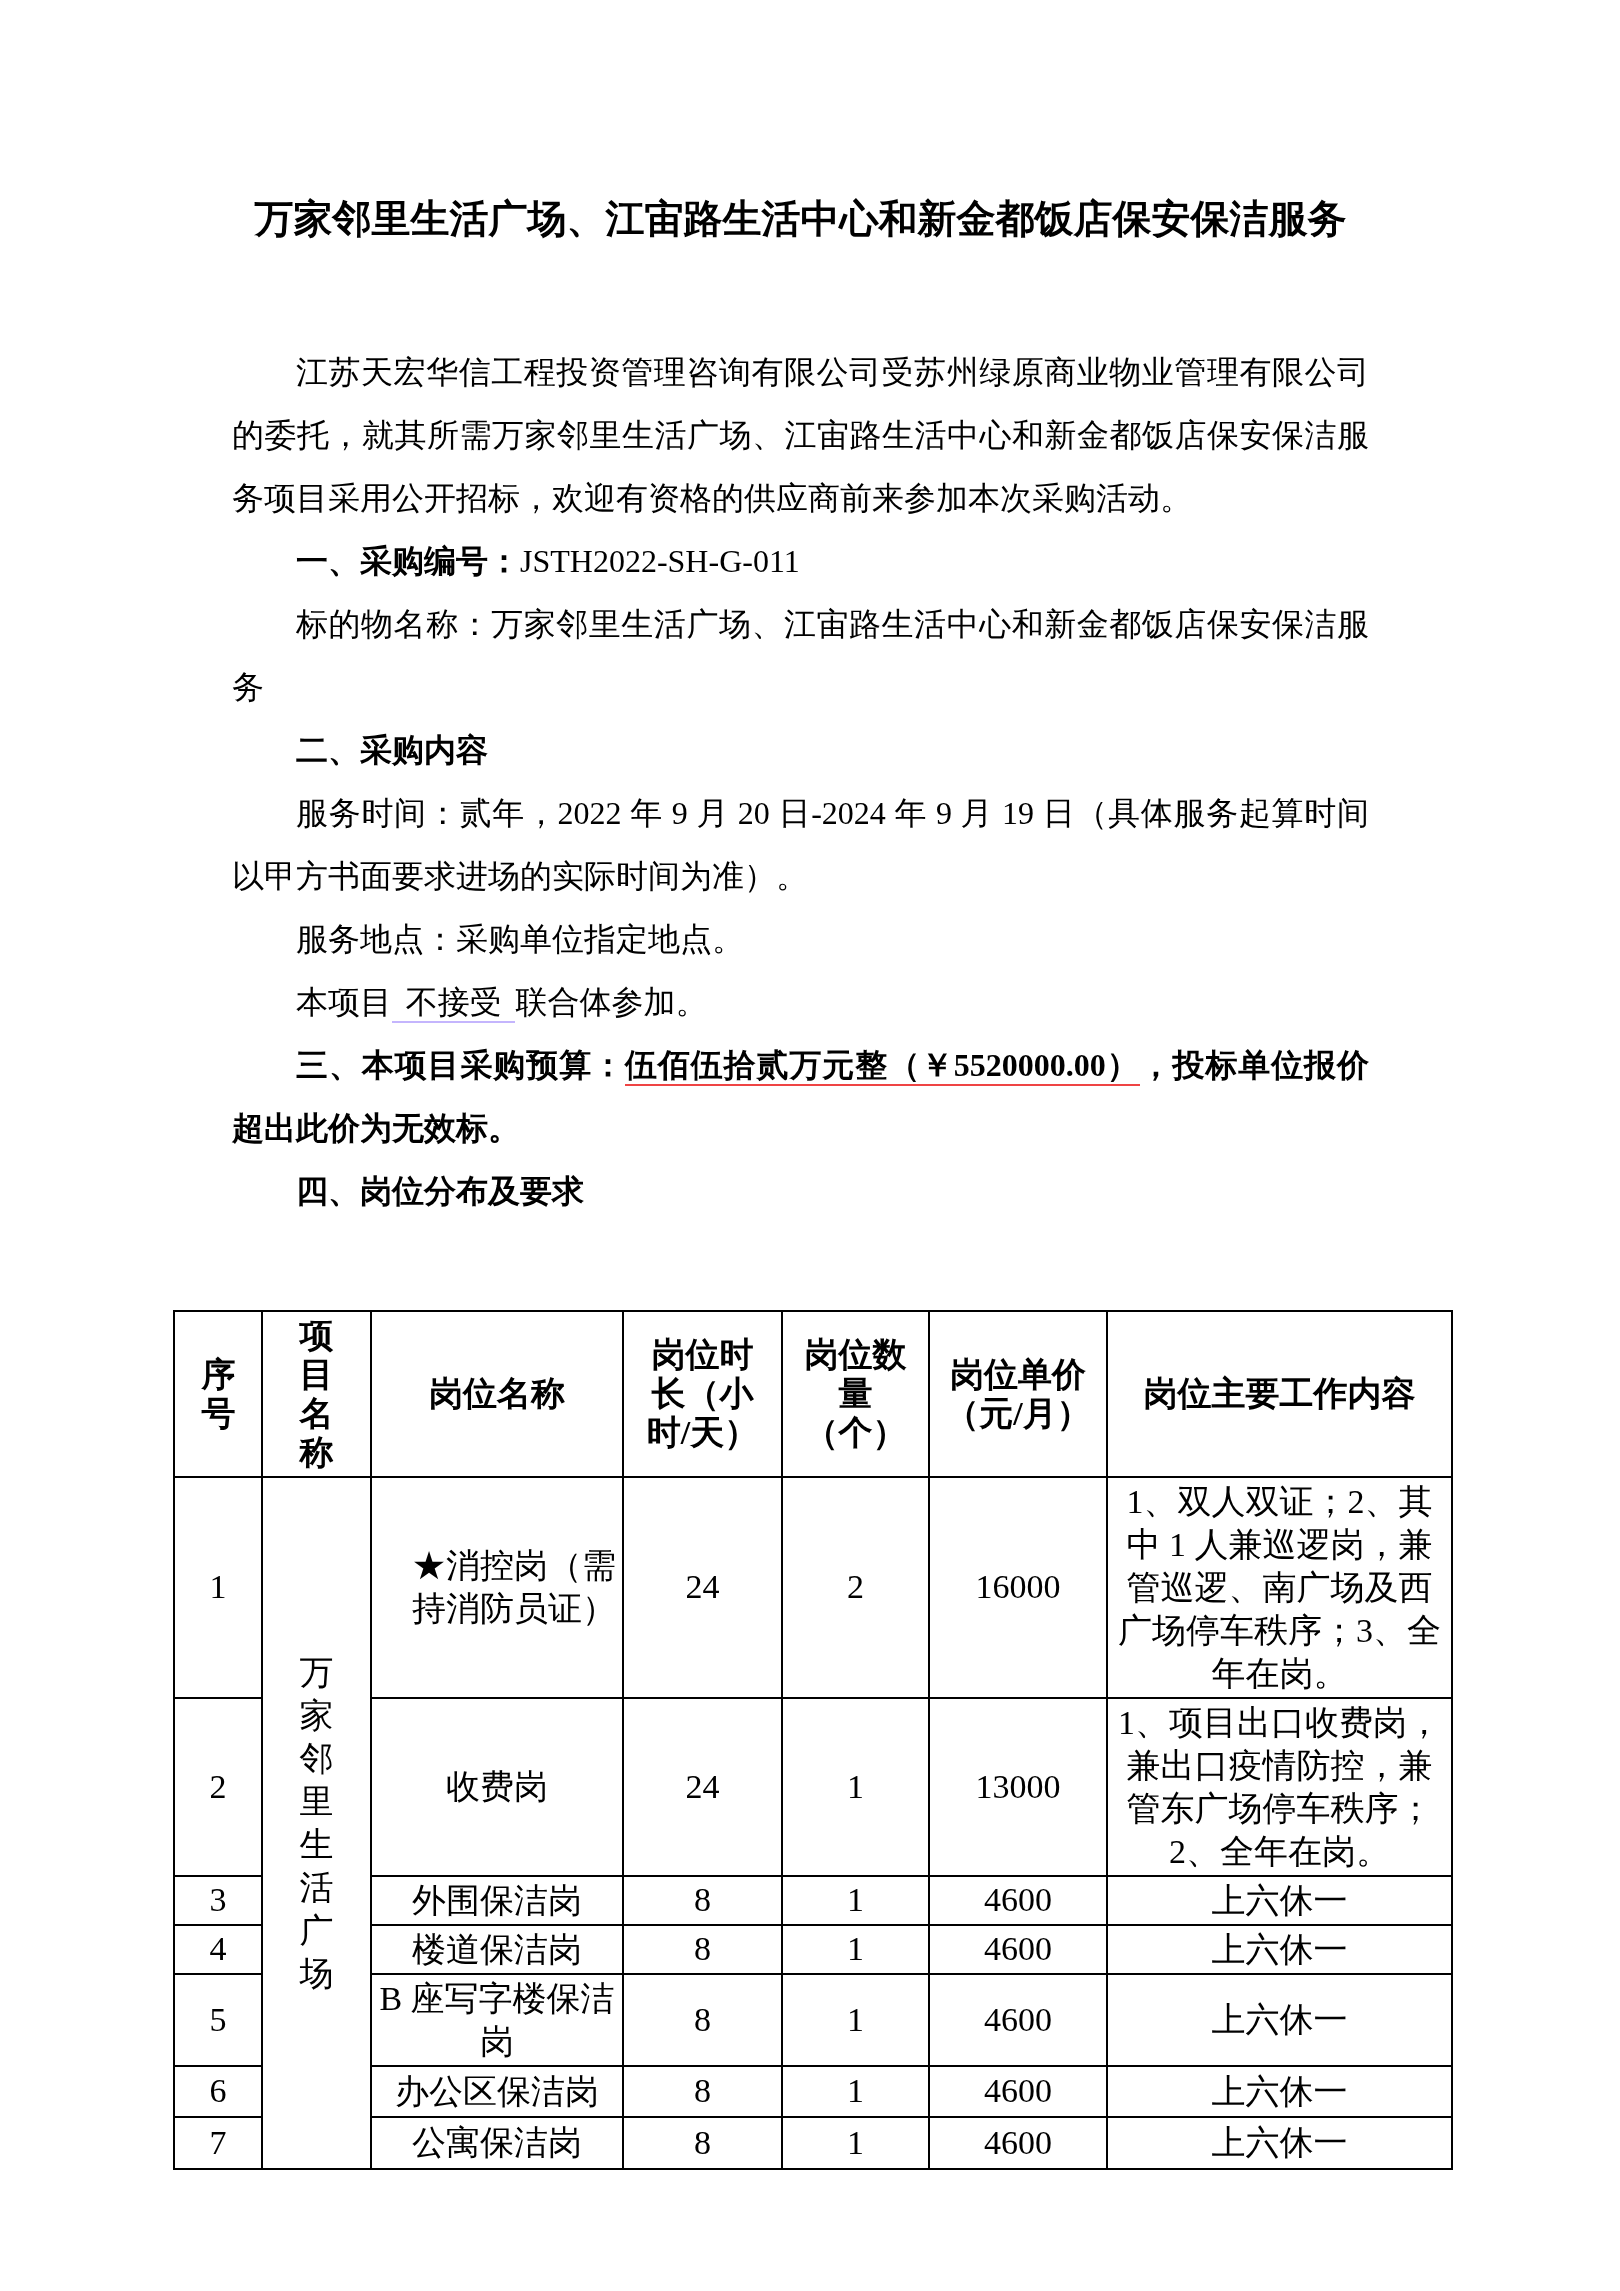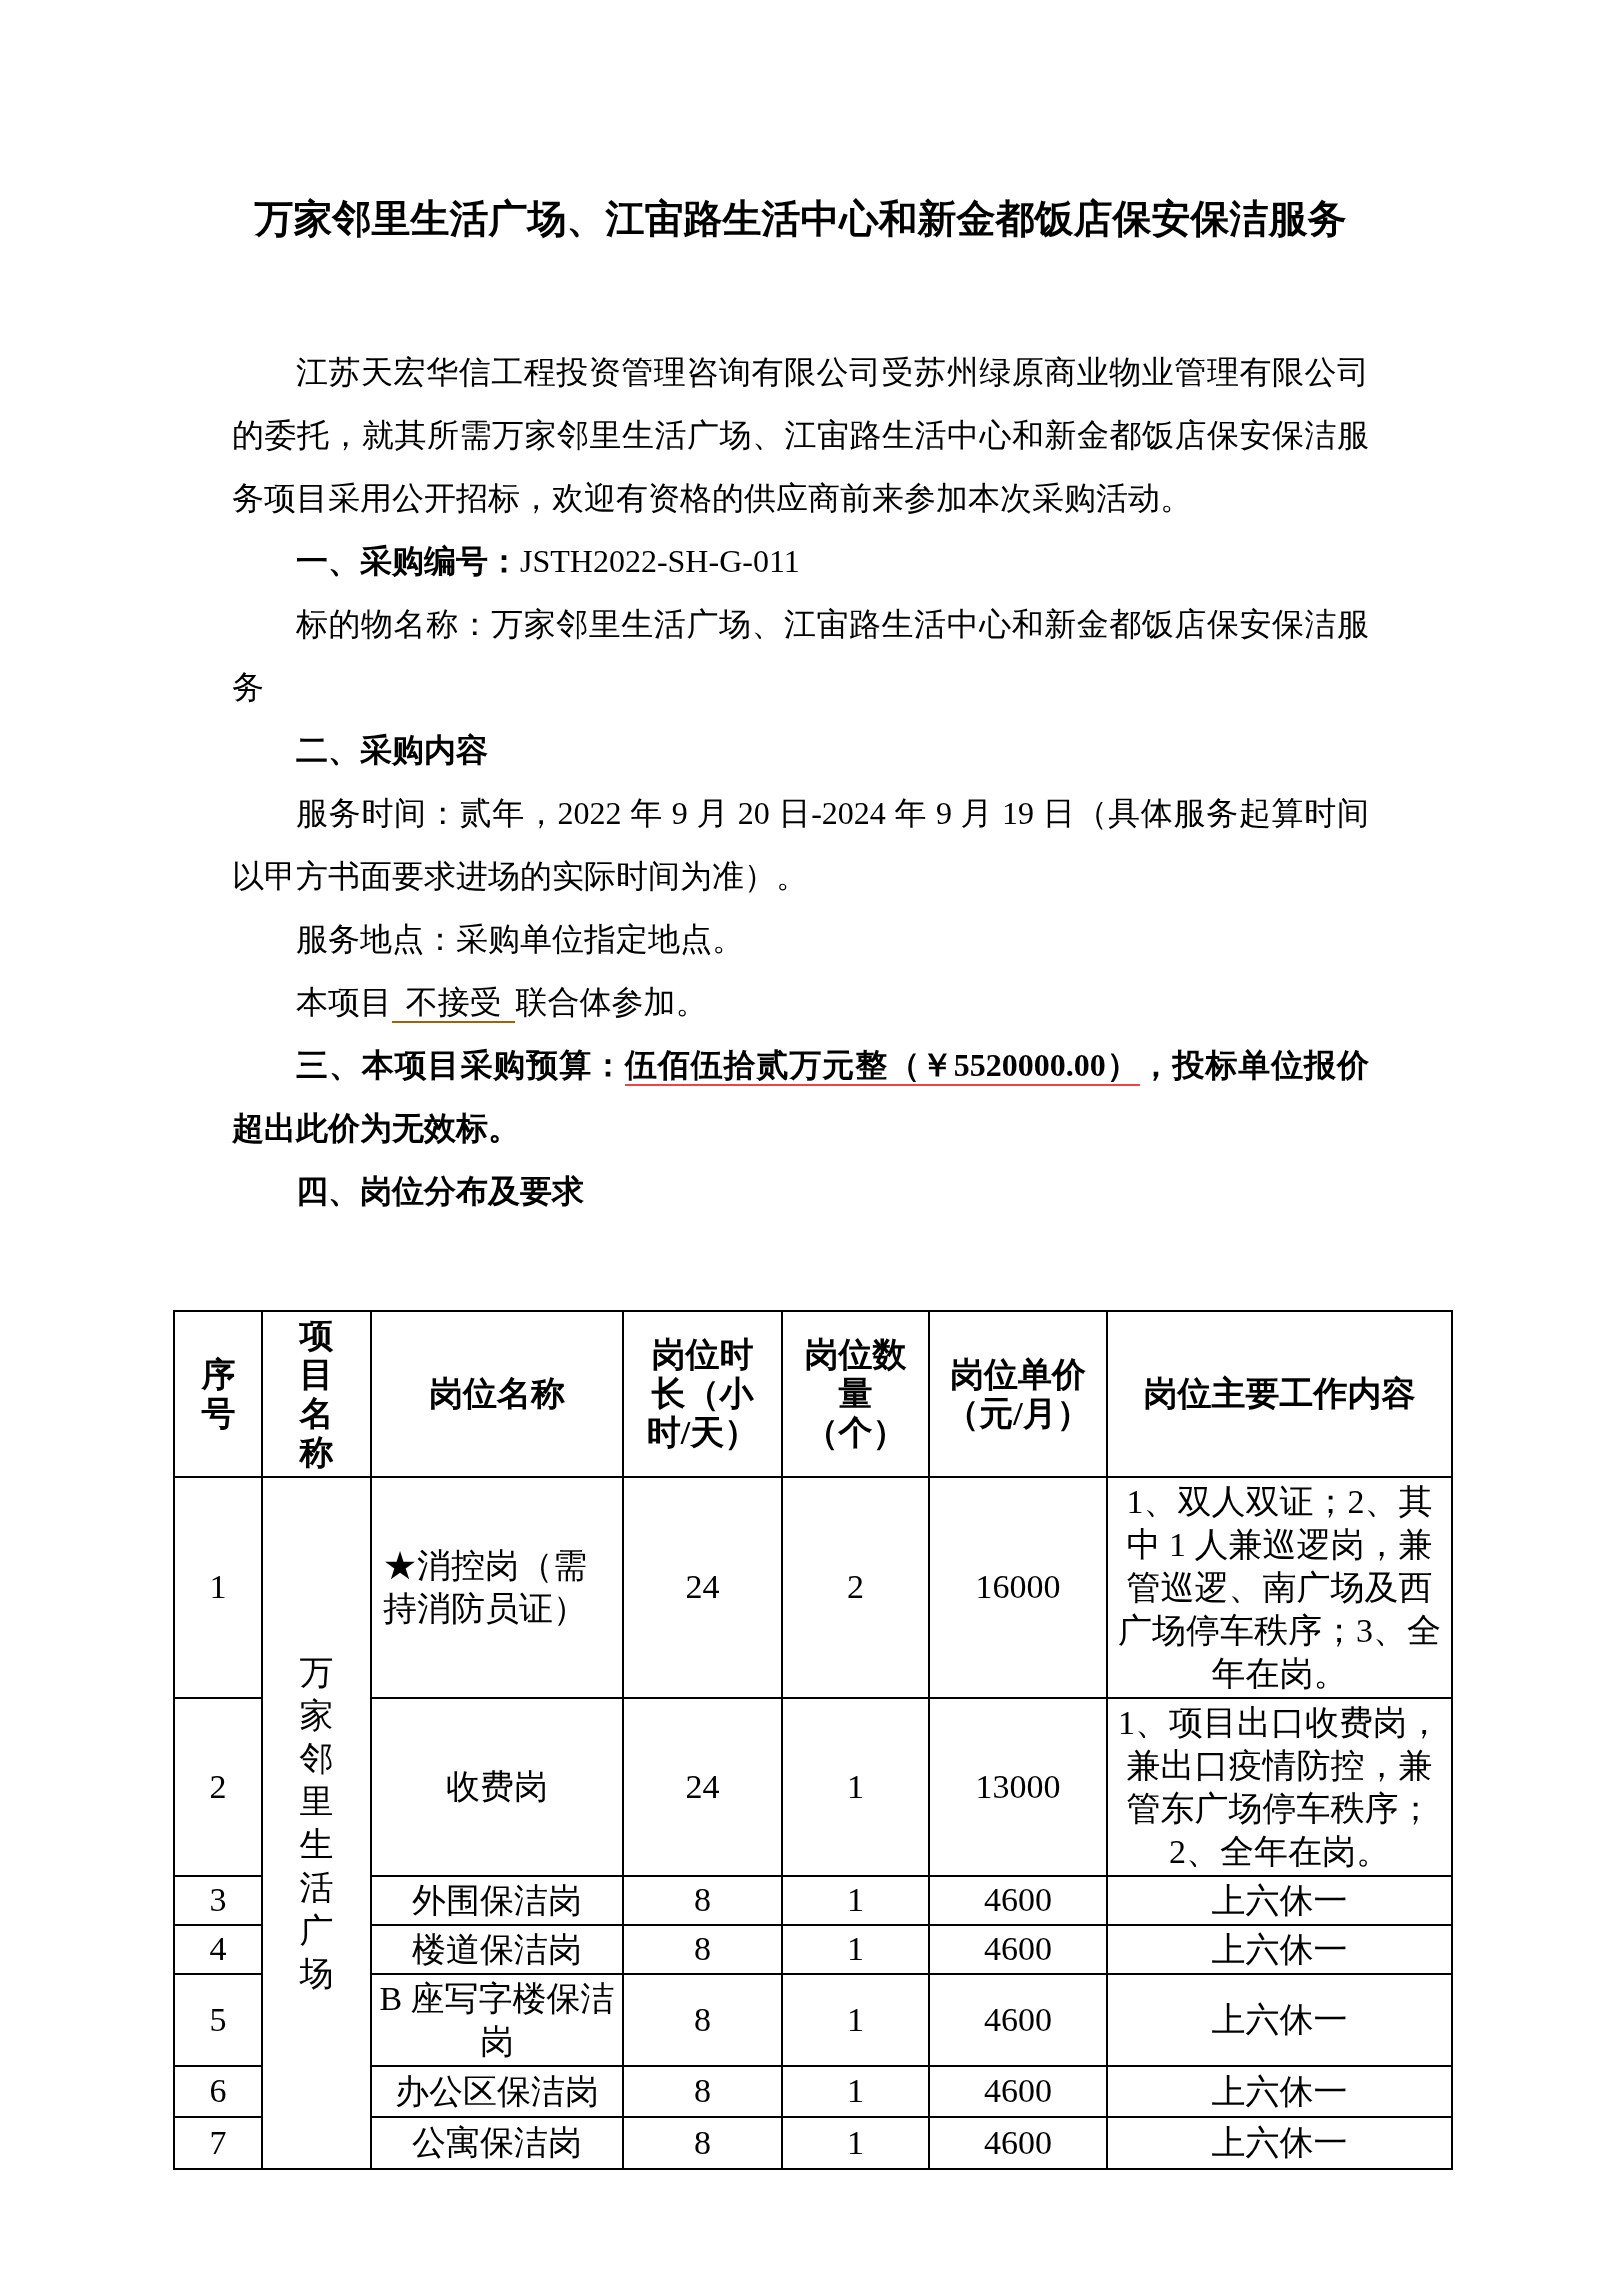--- a/index.html
+++ b/index.html
@@ -35,21 +35,21 @@
     font-size: 32px;
     line-height: 63px;
     text-align: justify;
     margin: 0;
   }
   .body-text.first-para { margin-top: 98px; }
   .indent { text-indent: 2em; }
   .bold { font-weight: bold; }
   .normal-weight { font-weight: normal; }
   .underline-pad {
-    border-bottom: 2px solid #a16207;
+    border-bottom: 2px solid #c4b5fd;
     padding: 0 13.7px 1px 13.7px;
   }
   .underline-plain {
     border-bottom: 2px solid #ef4444;
     padding-bottom: 1px;
   }
   
   table.positions {
     position: absolute;
     left: 173px;
@@ -75,21 +75,21 @@
   .hdr-narrow   { display: inline-block; width: 33px;  }
   .hdr-project  { display: inline-block; width: 65px;  }
   .hdr-hours    { display: inline-block; width: 123px; }
   td.duty-cell {
     text-align: left;
     line-height: 43px;
     padding: 2px 9.8px 2px 11.8px;
     border-radius: 26px;
   }
   td.post-cell { line-height: 43px; }
-  td.post-cell.left-post { text-align: left; padding-left: 11px; }
+  td.post-cell.left-post { text-align: right; padding-left: 11px; }
   td.project-cell { padding: 0; }
   .project-inner {
     display: inline-block;
     width: 65px;
     line-height: 43px;
     text-align: center;
   }
   tr.hdr-row { height: 128px; }
   tr.row-1 { height: 171px; }
   tr.row-2 { height: 174px; }

